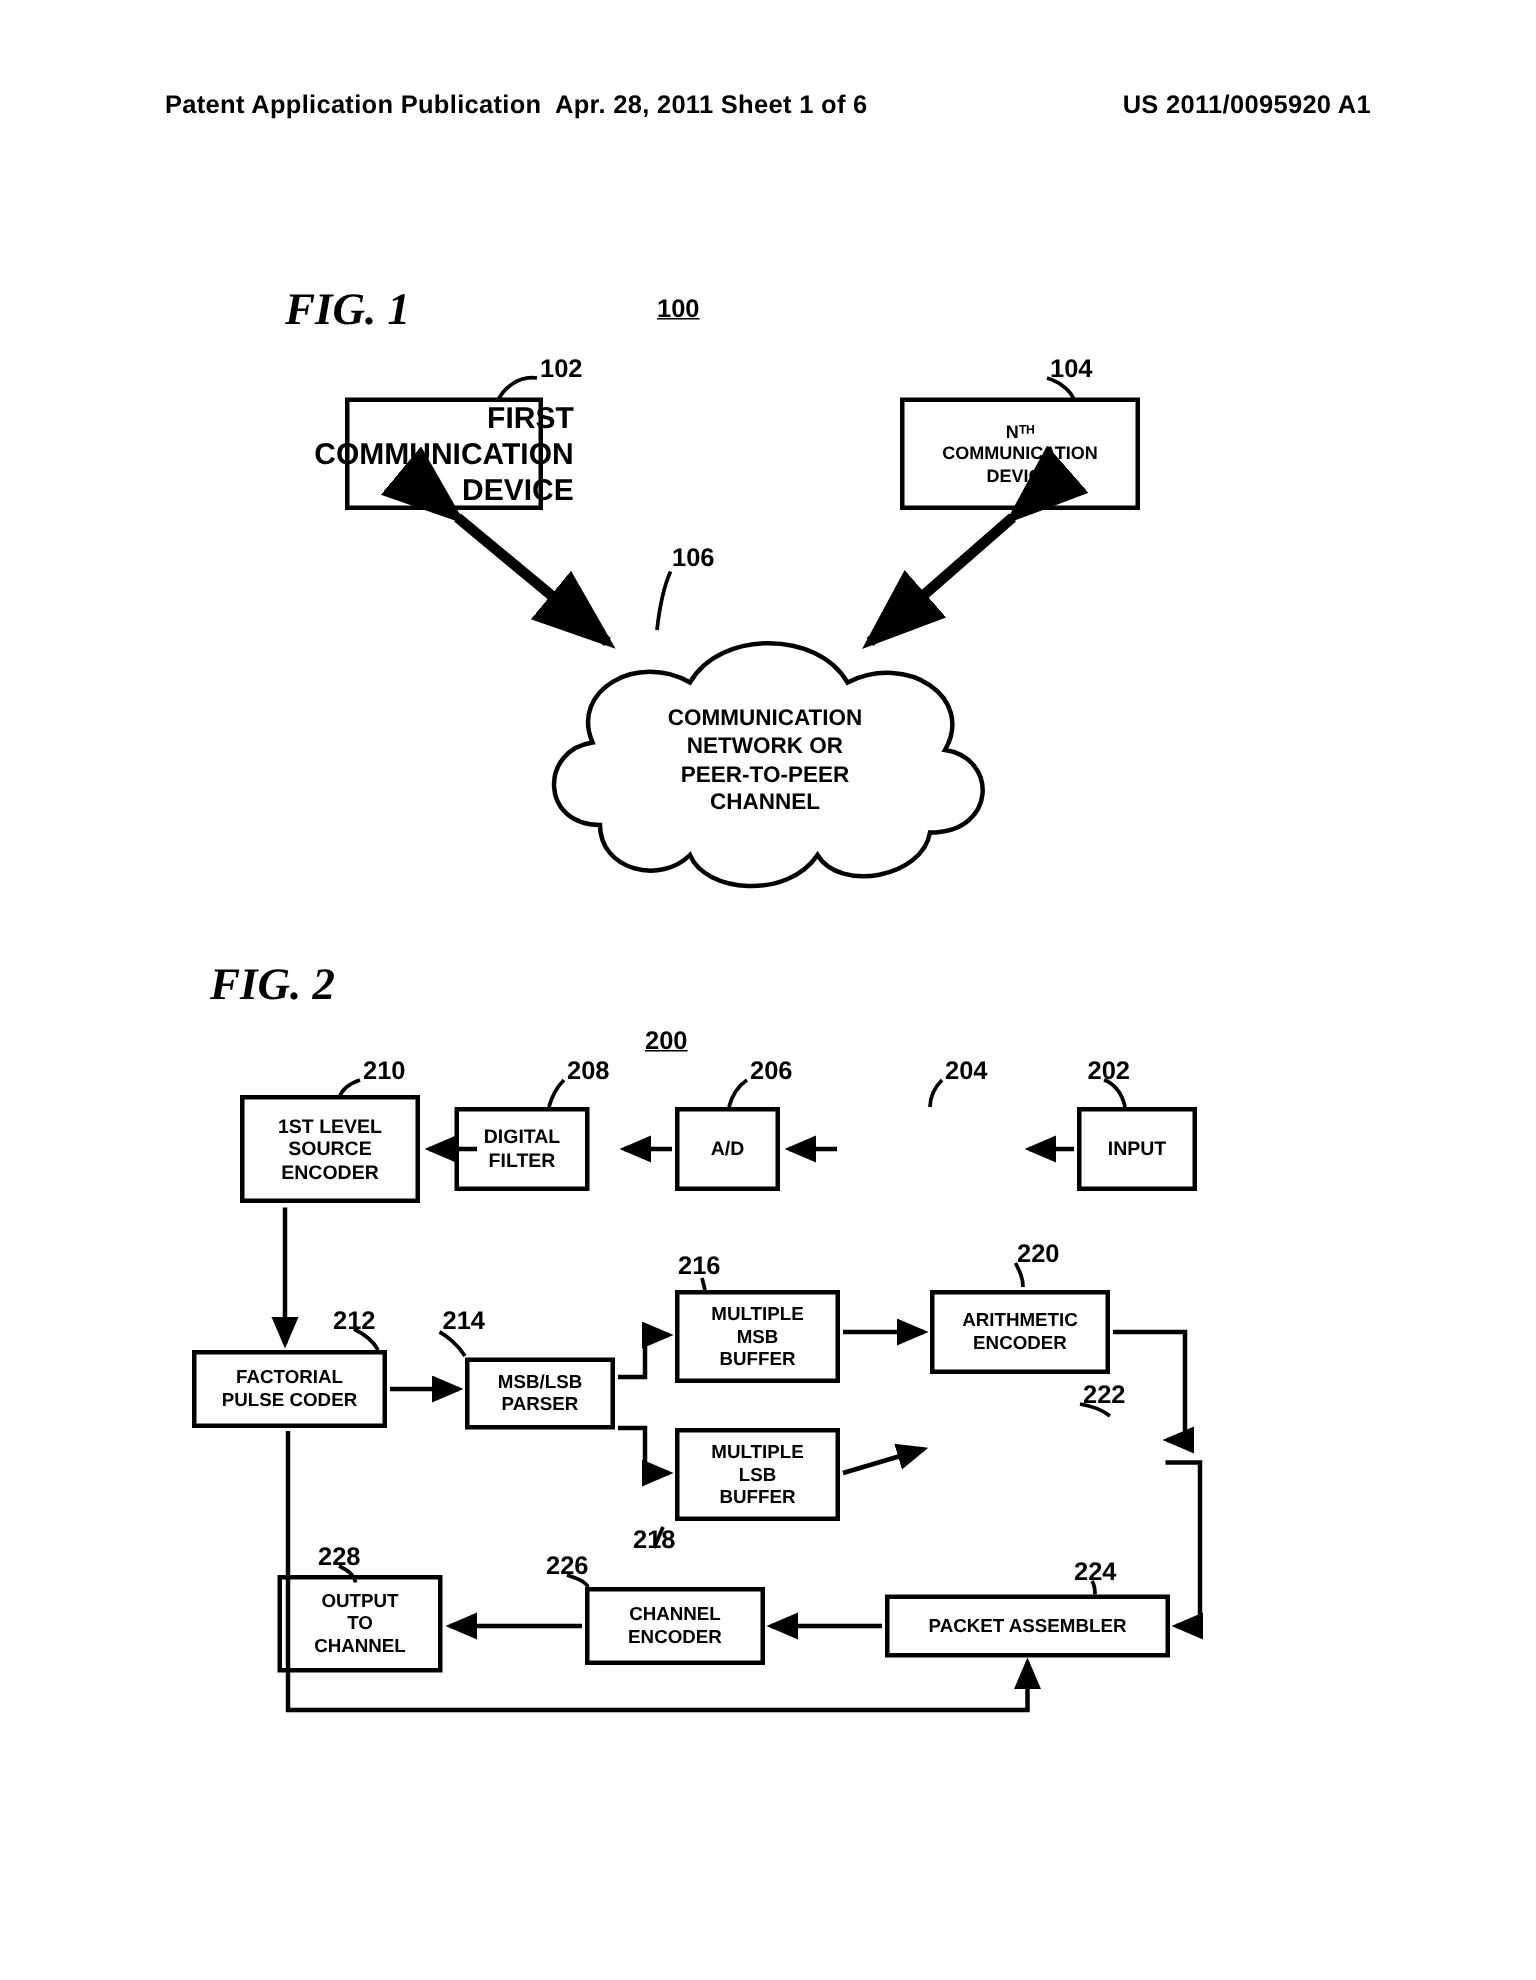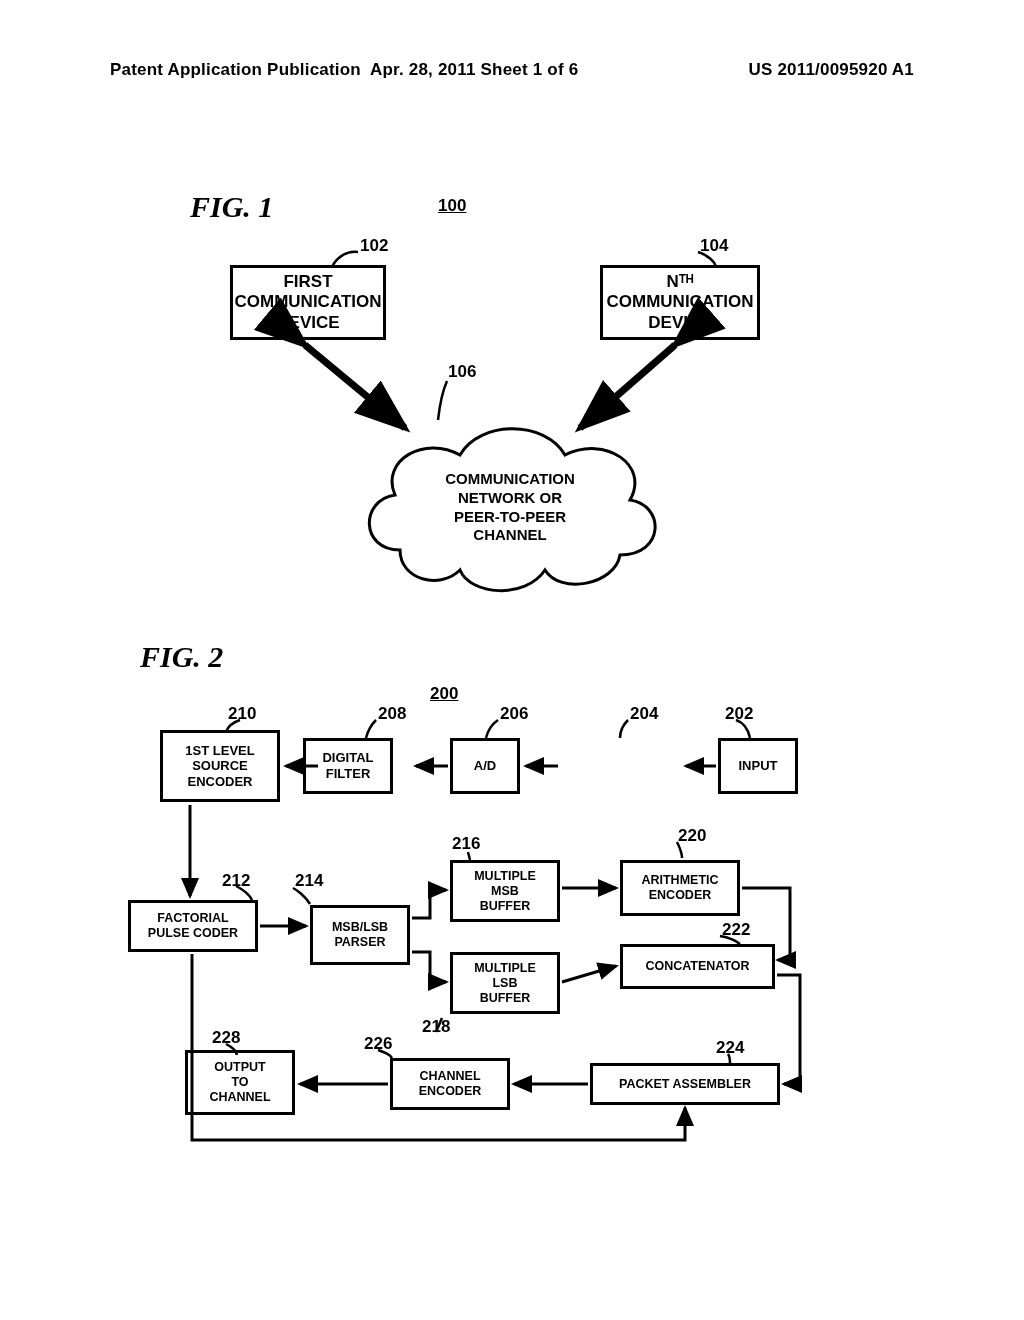--- a/index.html
+++ b/index.html
@@ -64,22 +64,22 @@
     display:flex;
     align-items:center;
     justify-content:center;
     line-height:1.2;
     padding:4px;
     box-sizing:border-box;
   }
   .block-text { white-space: pre-line; }
 
   
-  .b102 { top: 75px;  left: 70px;  width: 156px; height: 75px; font-size:17px; }
-  .b104 { top: 75px;  left: 440px; width: 160px; height: 75px; font-size:17px; }
+  .b102 { top: 75px;  left: 70px;  width: 132px; height: 75px; font-size:20px;text-align:right; }
+  .b104 { top: 75px;  left: 440px; width: 160px; height: 75px; font-size:12px; }
 
   .cloud-wrap { position:absolute; top:210px; left:190px; width:320px; height:200px; }
   .cloud-text { position:absolute; top:280px; left:230px; width:240px; text-align:center; font-weight:bold; font-size:15px; line-height:1.25; }
 
   
   .fig2 {
     position:absolute;
     top: 700px;
     left: 130px;
     width: 780px;
@@ -90,21 +90,21 @@
   .bsmall { font-size:13px; }
   .bxs { font-size:12.5px; }
 
   .b210 { top:30px;  left:30px;  width:120px; height:72px; }
   .b208 { top:38px;  left:173px; width:90px;  height:56px; }
   .b206 { top:38px;  left:320px; width:70px;  height:56px; }
   .b204 { top:38px;  left:430px; width:120px; height:56px; }
   .b202 { top:38px;  left:588px; width:80px;  height:56px; }
 
   .b212 { top:200px; left:-2px; width:130px; height:52px; }
-  .b214 { top:205px; left:180px; width:100px; height:60px; }
+  .b214 { top:205px; left:180px; width:100px; height:48px; }
   .b216 { top:160px; left:320px; width:110px; height:62px; }
   .b218 { top:252px; left:320px; width:110px; height:62px; }
   .b220 { top:160px; left:490px; width:120px; height:56px; }
   .b222 { top:244px; left:490px; width:155px; height:45px; }
   .b224 { top:363px; left:460px; width:190px; height:42px; }
   .b226 { top:358px; left:260px; width:120px; height:52px; }
   .b228 { top:350px; left:55px;  width:110px; height:65px; }
 
   
   svg { overflow: visible; }
@@ -184,21 +184,21 @@
 
   <div class="fig2">
 
     <div class="refnum underline" style="top:-16px; left:300px;">200</div>
 
     <div class="block b210 bsmall">
         <span class="block-text">1ST LEVEL
 SOURCE
 ENCODER</span>
       </div>
-    <div class="refnum" style="top:4px; left:98px;text-align:center;">210</div>
+    <div class="refnum" style="top:4px; left:112px;text-align:center;">210</div>
 
     <div class="block b208 bsmall">
         <span class="block-text">DIGITAL
 FILTER</span>
       </div>
     <div class="refnum" style="top:4px; left:248px;">208</div>
 
     <div class="block b206 bsmall">
         <span class="block-text">A/D</span>
       </div>
@@ -236,23 +236,20 @@
 BUFFER</span>
       </div>
     <div class="refnum" style="top:317px; left:292px;">218</div>
 
     <div class="block b220 bxs">
         <span class="block-text">ARITHMETIC
 ENCODER</span>
       </div>
     <div class="refnum" style="top:126px; left:548px;">220</div>
 
-    <div class="block b222 bxs">
-        <span class="block-text">CONCATENATOR</span>
-      </div>
     <div class="refnum" style="top:220px; left:592px;">222</div>
 
     <div class="block b224 bxs">
         <span class="block-text">PACKET ASSEMBLER</span>
       </div>
     <div class="refnum" style="top:338px; left:586px;">224</div>
 
     <div class="block b226 bxs">
         <span class="block-text">CHANNEL
 ENCODER</span>

